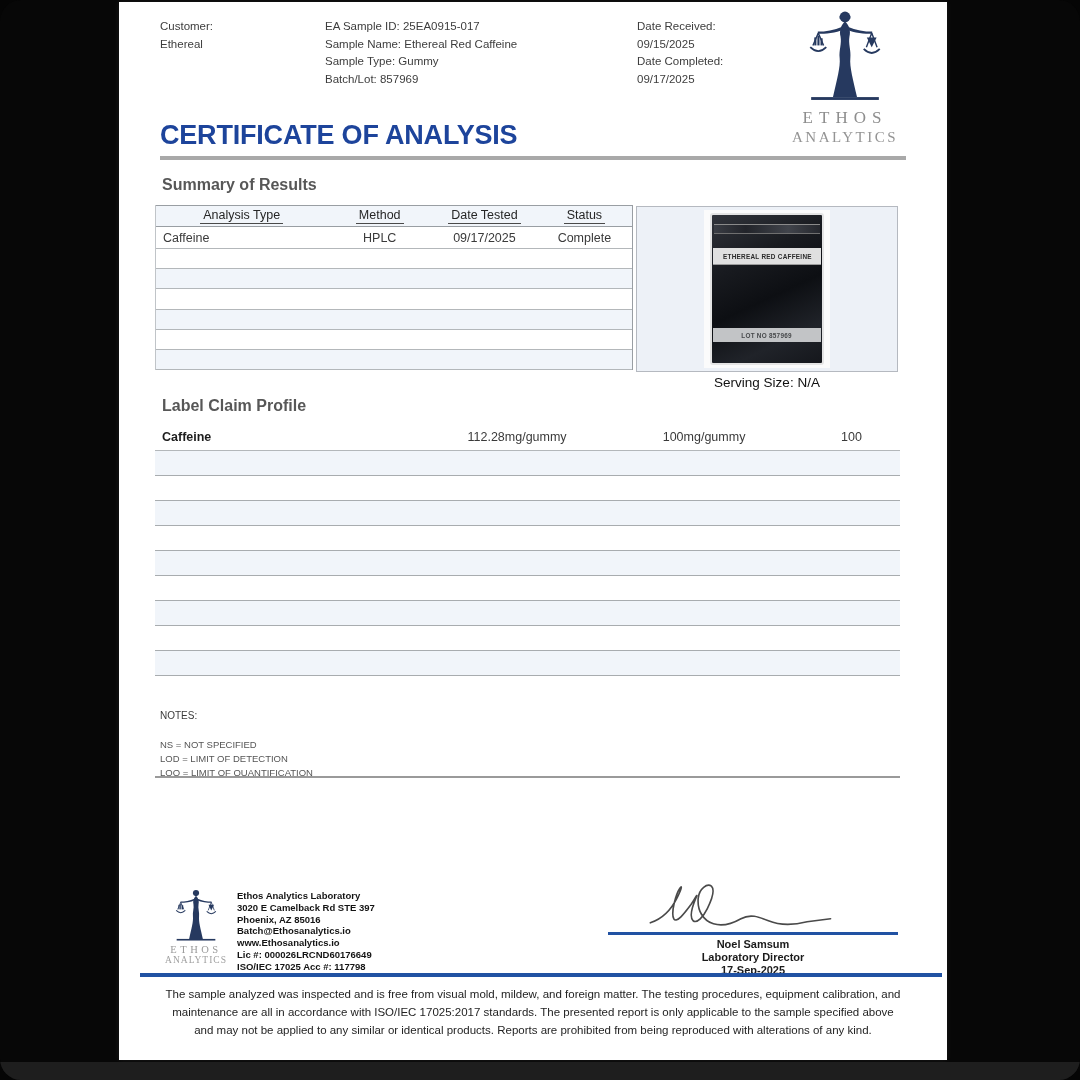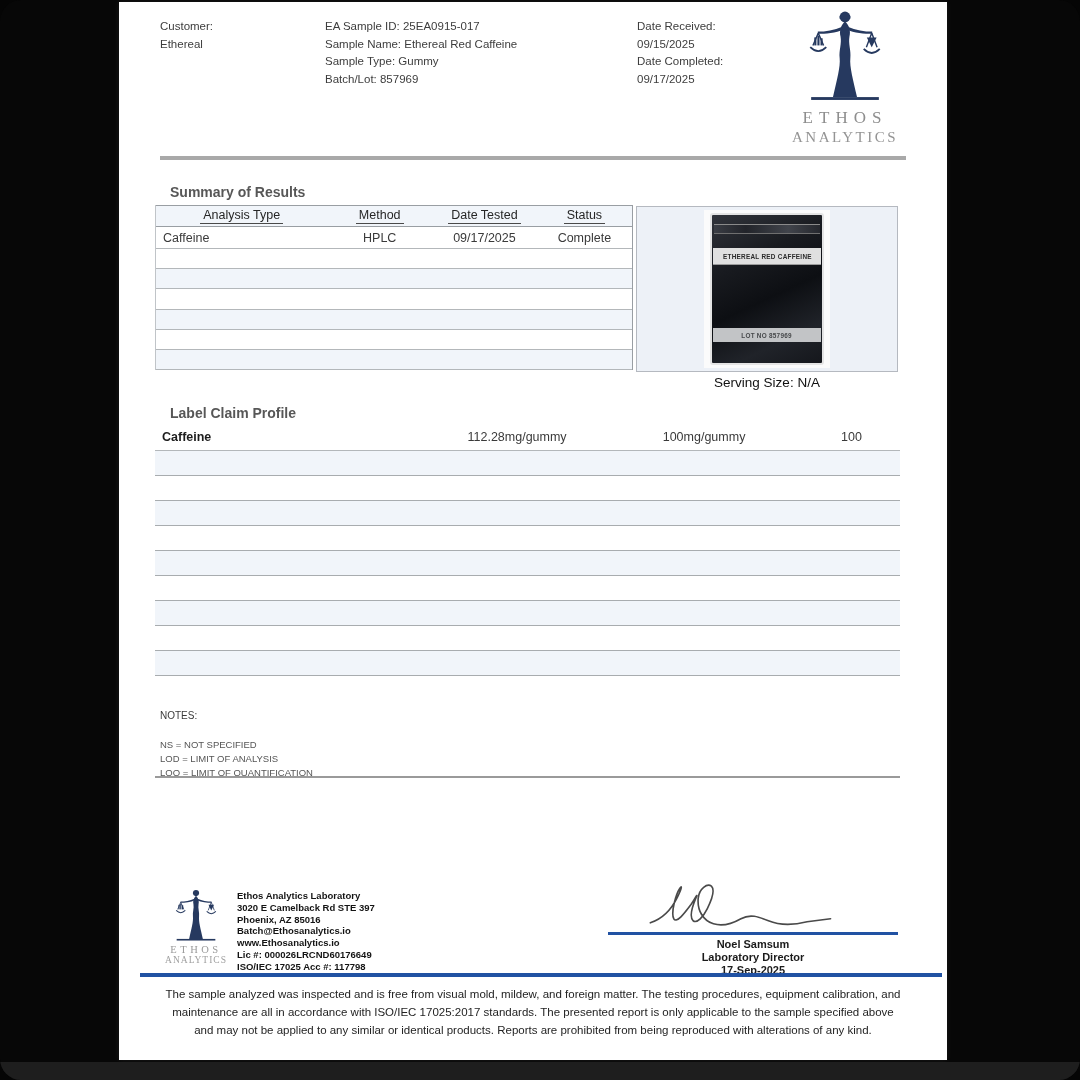--- a/index.html
+++ b/index.html
@@ -22,21 +22,21 @@
   .logo-word1{font-family:"Liberation Serif","DejaVu Serif",serif;color:#8e8e8e;
               font-size:17px;letter-spacing:6px;margin-top:2px;}
   .logo-word2{font-family:"Liberation Serif","DejaVu Serif",serif;color:#949494;
               font-size:15px;letter-spacing:2.5px;margin-top:1px;}
 
   
   .title{position:absolute;left:41px;top:118px;margin:0;font-size:27px;font-weight:700;
          color:#1d449b;letter-spacing:-0.2px;}
   .title-rule{position:absolute;left:41px;top:154px;width:746px;height:4px;background:#a9a9a9;}
 
-  .sec{position:absolute;margin:8px;font-size:14px;font-weight:700;color:#575757;}
+  .sec{position:absolute;margin:0;font-size:16px;font-weight:700;color:#575757;}
   .summary-h{left:43px;top:174px;}
   .claim-h{left:43px;top:395px;}
 
   
   .table{position:absolute;font-size:12.5px;color:#3a3a3a;}
   .table .tr{display:flex;align-items:center;border-bottom:1px solid #b3b7ba;}
   .table .td{display:flex;align-items:center;justify-content:center;height:100%;overflow:hidden;}
   .table .td.left{justify-content:flex-start;padding-left:7px;}
   .table .hu{font-weight:400;color:#262626;border-bottom:1.5px solid #4a4a4a;padding:0 3px 1px 3px;}
   .table .tr.tint{background:#f1f5fa;}
@@ -147,20 +147,21 @@
     </div>
 
     <div class="logo-top">
       <svg width="118" height="98">
           <use href="#justice-figure"></use>
         </svg>
       <div class="logo-word1">ETHOS</div>
       <div class="logo-word2">ANALYTICS</div>
     </div>
 
+    <h1 class="title">CERTIFICATE OF ANALYSIS</h1>
     <div class="title-rule"></div>
 
     <h2 class="sec summary-h">Summary of Results</h2>
     <div class="table summary" id="summaryTable">
         <div class="tr head">
           <div class="td" style="width: 36%;">
             <span class="hu">Analysis Type</span>
           </div>
           <div class="td" style="width: 22%;">
             <span class="hu">Method</span>
@@ -216,21 +217,21 @@
         <div class="tr empty tint"></div>
         <div class="tr empty"></div>
         <div class="tr empty tint"></div>
         <div class="tr empty"></div>
         <div class="tr empty tint"></div>
       </div>
 
     <div class="notes-h">NOTES:</div>
     <div class="notes-lines" id="notesLines">
         <div>NS = NOT SPECIFIED</div>
-        <div>LOD = LIMIT OF ANALYSIS</div>
+        <div>LOD = LIMIT OF DETECTION</div>
         <div>LOQ = LIMIT OF QUANTIFICATION</div>
       </div>
     <div class="notes-rule"></div>
 
     <div class="f-logo">
       <svg width="60" height="56">
           <use href="#justice-figure"></use>
         </svg>
       <div class="f-word1">ETHOS</div>
       <div class="f-word2">ANALYTICS</div>

